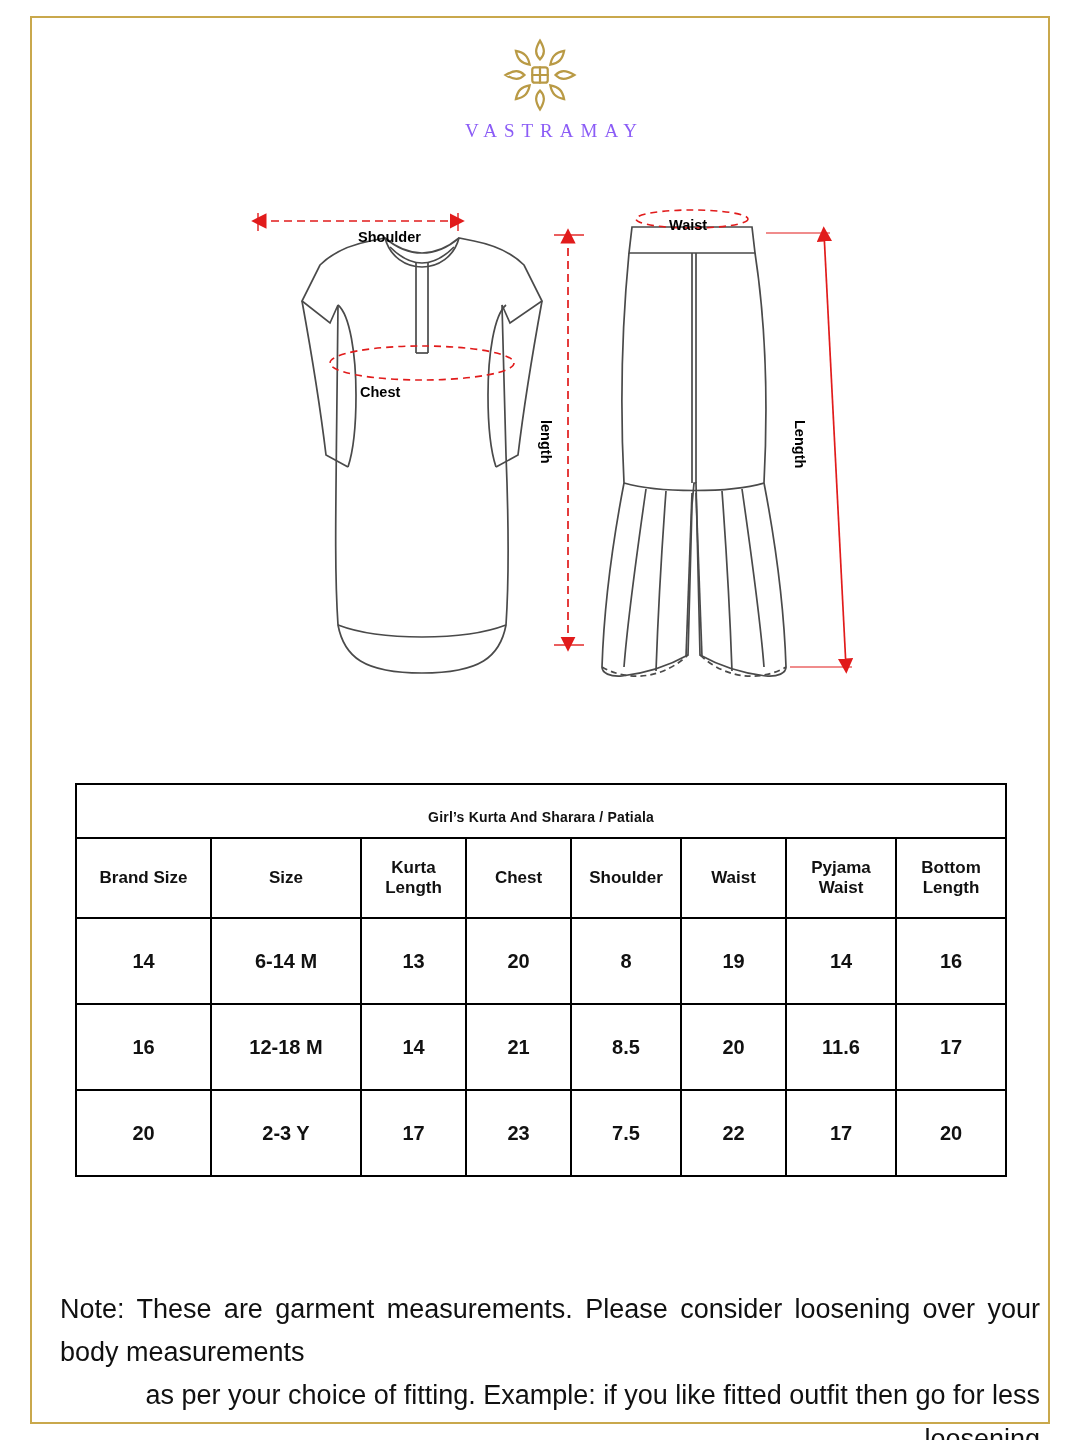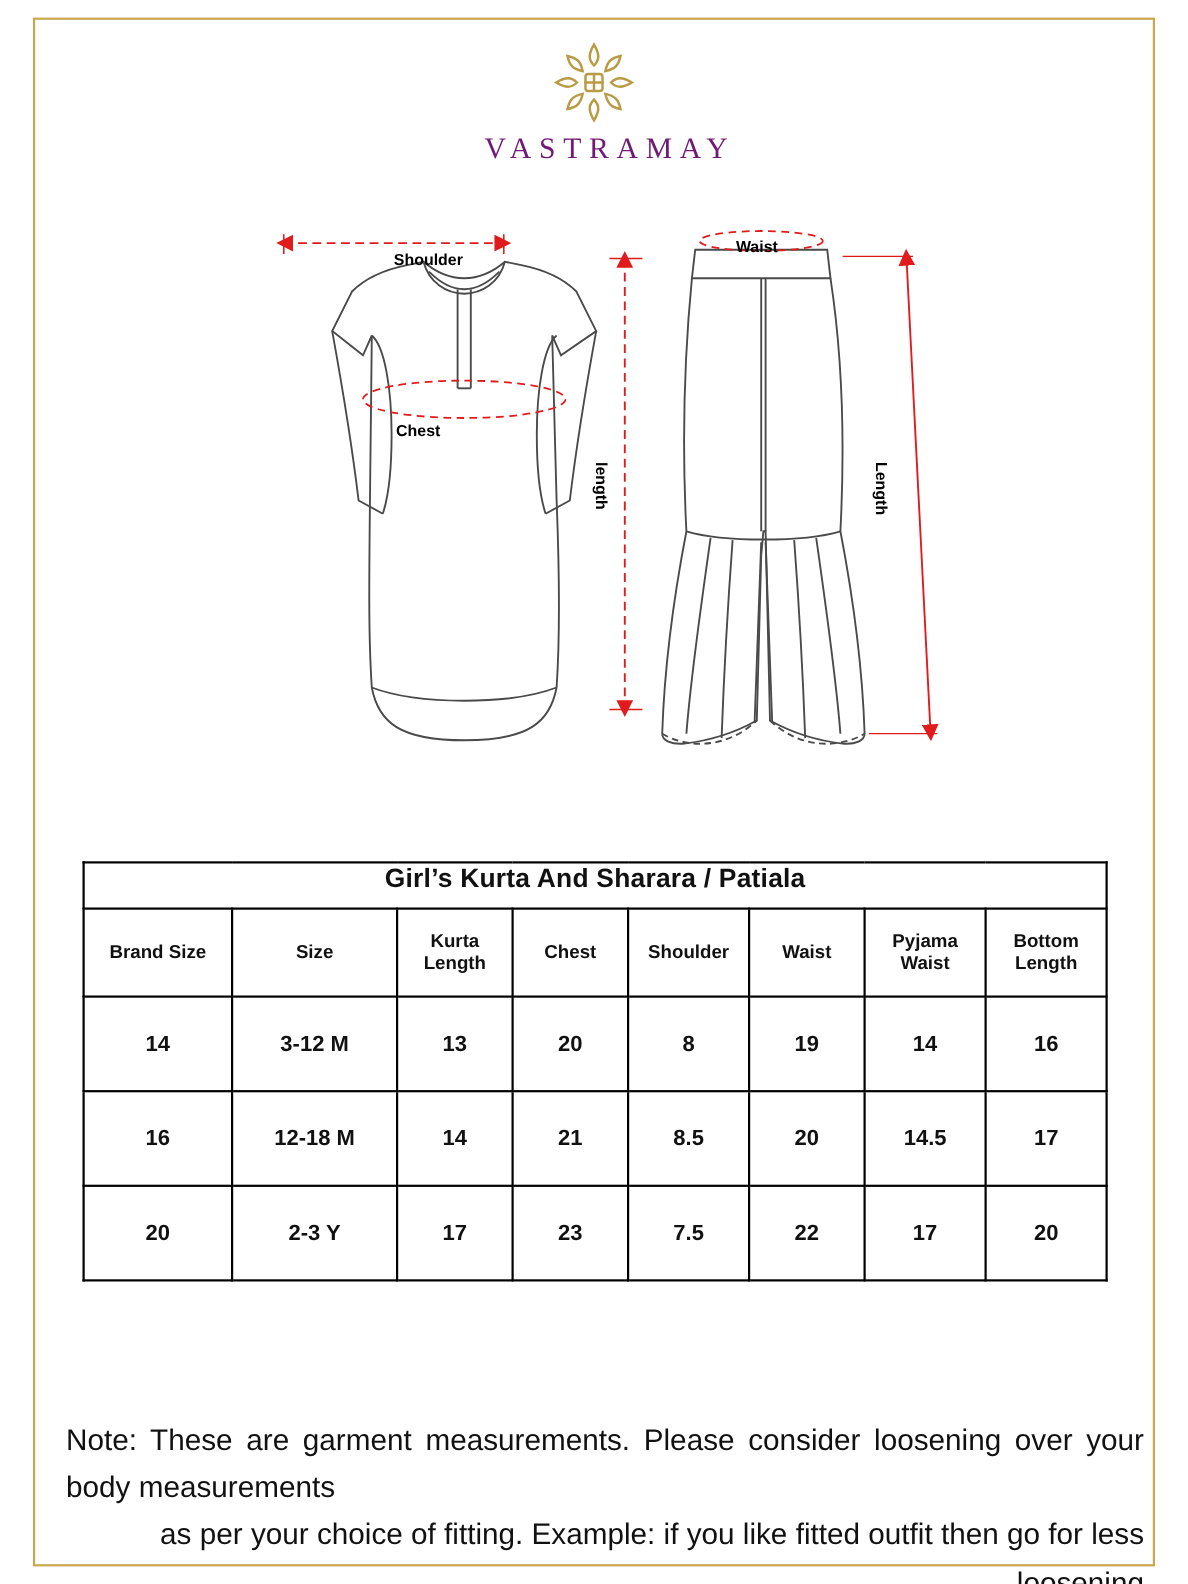--- a/index.html
+++ b/index.html
@@ -42,23 +42,23 @@
     text-align: center;
   }
   .brand-mark {
     width: 86px;
     height: 86px;
     margin: 0 auto;
     display: block;
   }
   .brand-name {
     margin-top: 2px;
-    font-size: 27px;
+    font-size: 19px;
     letter-spacing: 7px;
-    color: #701a75;
+    color: #8b5cf6;
     font-family: "Liberation Serif", serif;
     font-weight: 400;
     margin-left: 29px;
   }
   
   .illus {
     position: absolute;
     left: 210px;
     top: 205px;
     width: 680px;
@@ -90,23 +90,23 @@
     width: 930px;
     table-layout: fixed;
   }
   table.size-table td, table.size-table th {
     border: 2px solid #000;
     text-align: center;
     vertical-align: middle;
     font-family: "Liberation Sans", sans-serif;
   }
   .tbl-title {
-    font-size: 24px;
+    font-size: 14px;
     font-weight: bold;
-    padding: 0 0 12px 0;
+    padding: 24px 0 12px 0;
     letter-spacing: .2px;
     margin-left: 34px;
   }
   .tbl-sub {
     font-size: 15px;
     font-weight: normal;
     padding: 6px 0 7px 0;
   }
   .hdr td {
     font-size: 17px;
@@ -286,36 +286,36 @@
           <td>Kurta Length</td>
           <td>Chest</td>
           <td>Shoulder</td>
           <td>Waist</td>
           <td>Pyjama Waist</td>
           <td>Bottom Length</td>
         </tr>
 
         <tr class="body-row">
           <td>14</td>
-          <td>3-12 M</td>
+          <td>6-14 M</td>
           <td>13</td>
           <td>20</td>
           <td>8</td>
           <td>19</td>
           <td>14</td>
           <td>16</td>
         </tr>
         <tr class="body-row">
           <td>16</td>
           <td>12-18 M</td>
           <td>14</td>
           <td>21</td>
           <td>8.5</td>
           <td>20</td>
-          <td>14.5</td>
+          <td>11.6</td>
           <td>17</td>
         </tr>
         <tr class="body-row">
           <td>20</td>
           <td>2-3 Y</td>
           <td>17</td>
           <td>23</td>
           <td>7.5</td>
           <td>22</td>
           <td>17</td>

